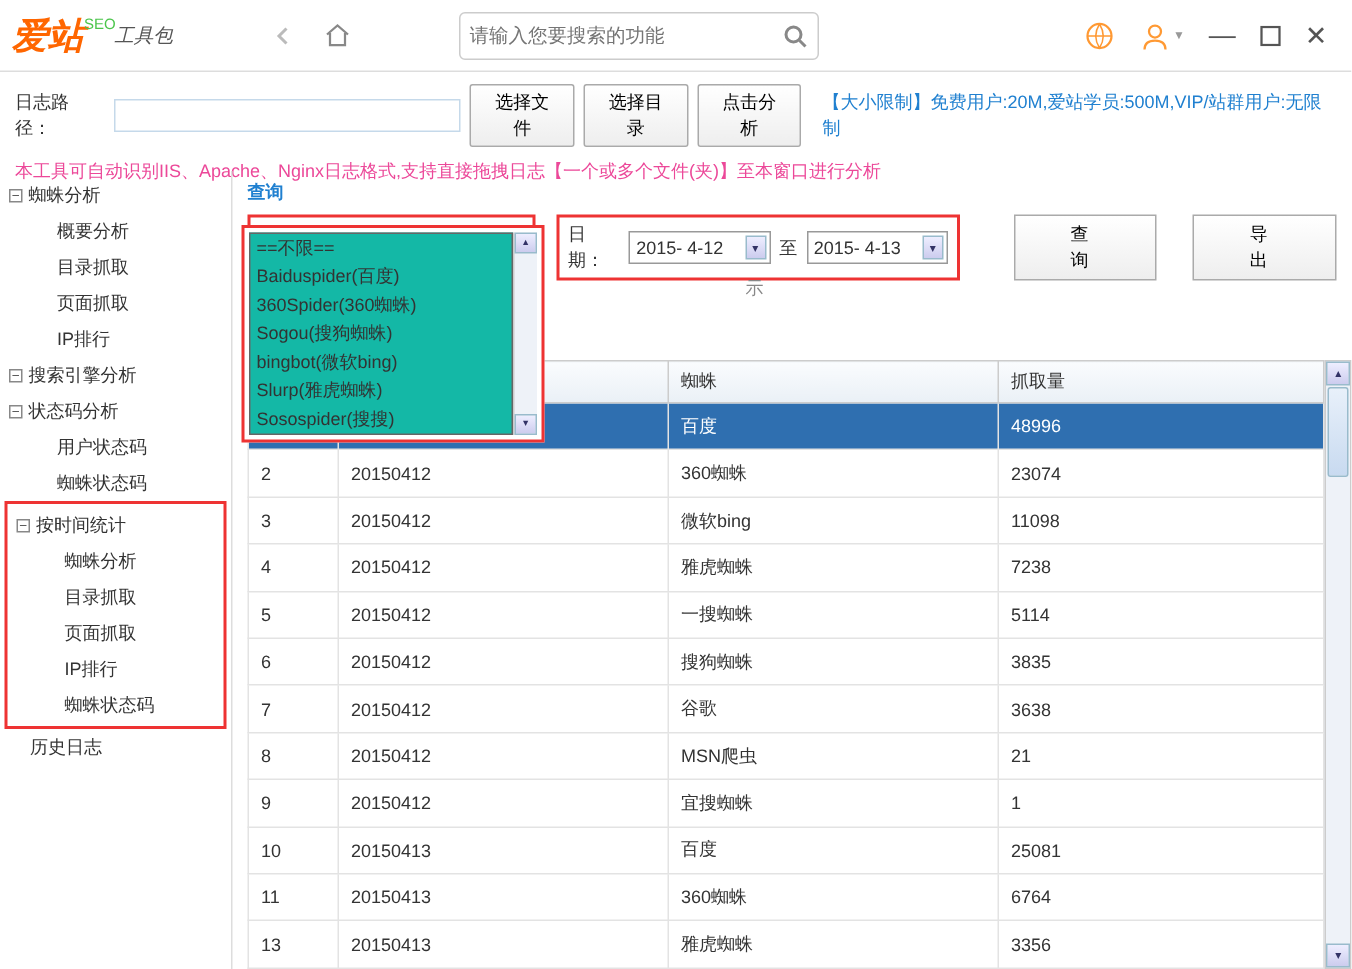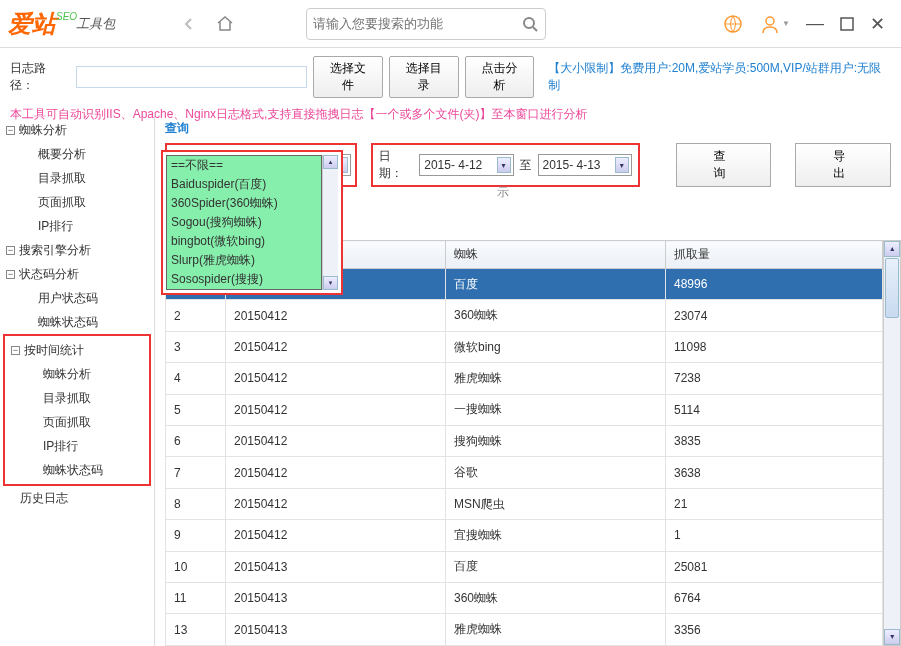--- a/index.html
+++ b/index.html
@@ -2,21 +2,21 @@
 <html><head>
 <meta charset="utf-8">
 <style>
 * { margin: 0; padding: 0; box-sizing: border-box; }
 body { font-family: "Microsoft YaHei", Arial, sans-serif; font-size: 12px; color: #333; background: #fff; width: 901px; height: 646px; overflow: hidden; position: relative; }
 
 
 .topbar { height: 48px; border-bottom: 1px solid #ddd; display: flex; align-items: center; padding: 0 8px; }
 .logo { width: 170px; display: flex; align-items: center; }
 .logo-text { font-size: 24px; font-weight: bold; color: #ff6600; font-style: italic; }
-.logo-seo { font-size: 10px; color: #4cc54c; font-style: italic; position: relative; top: -7px; }
+.logo-seo { font-size: 10px; color: #4cc54c; position: relative; top: -7px; }
 .logo-sub { font-size: 13px; color: #555; font-style: italic; margin-left: -1px; }
 .top-icons { display: flex; align-items: center; gap: 14px; }
 .icon-btn { width: 22px; height: 22px; display: flex; align-items: center; justify-content: center; cursor: pointer; color: #888; }
 .search-wrap { margin-left: 70px; display: flex; align-items: center; border: 1px solid #ccc; border-radius: 4px; padding: 2px 6px; width: 240px; height: 32px; }
 .search-input { border: none; outline: none; flex: 1; font-size: 13px; color: #999; }
 .spacer { flex: 1; }
 .right-icons { display: flex; align-items: center; gap: 16px; padding-right: 8px; }
 .globe-icon { color: #ff9933; }
 .user-icon { color: #ff9933; display: flex; align-items: center; }
 .caret { font-size: 8px; margin-left: 2px; color: #999; }
@@ -49,21 +49,21 @@
 .query-link { color: #2080d0; font-size: 12px; cursor: pointer; font-weight: bold; }
 .filter-row { margin-top: 6px; display: flex; align-items: flex-end; gap: 6px; position: relative; }
 .combo { height: 22px; border: 1px solid #999; background: #fff; display: flex; align-items: center; justify-content: space-between; padding: 0 2px 0 4px; font-size: 12px; }
 .combo-arrow { width: 14px; height: 16px; background: linear-gradient(#eef,#cce); border: 1px solid #9bc; display: flex; align-items: center; justify-content: center; font-size: 8px; color: #336; }
 .spider-box { border: 2px solid #e33; padding: 3px 4px; display: flex; align-items: center; gap: 6px; }
 .date-box { border: 2px solid #e33; padding: 3px 6px; display: flex; align-items: center; gap: 6px; margin-left: 8px; }
 .big-btn { border: 1px solid #aaa; background: linear-gradient(#fff,#eee); padding: 4px 22px; font-size: 12px; cursor: pointer; margin-left: 30px; letter-spacing: 8px; }
 
 
 .spider-dd-box { position: absolute; border: 2px solid #e33; left: 6px; top: 36px; padding: 3px; background: #fff; z-index: 5; }
-.dd { border: 1px solid #666; background: #86efac; width: 156px; }
+.dd { border: 1px solid #666; background: #14b8a6; width: 176px; }
 .dd-item { padding: 1px 4px; font-size: 12px; cursor: pointer; }
 .dd-wrap { display: flex; }
 .dd-scrollbar { width: 16px; border-left: 1px solid #ccc; background: #eef2f8; position: relative; }
 .dd-up, .dd-dn { height: 14px; background: linear-gradient(#eef,#cce); border: 1px solid #9bc; font-size: 7px; text-align: center; line-height: 12px; color: #336; }
 .dd-dn { position: absolute; bottom: 0; left: 0; right: 0; }
 
 
 .hidden-tab { position: absolute; left: 342px; top: 70px; color: #888; z-index: 1; }
 
 

